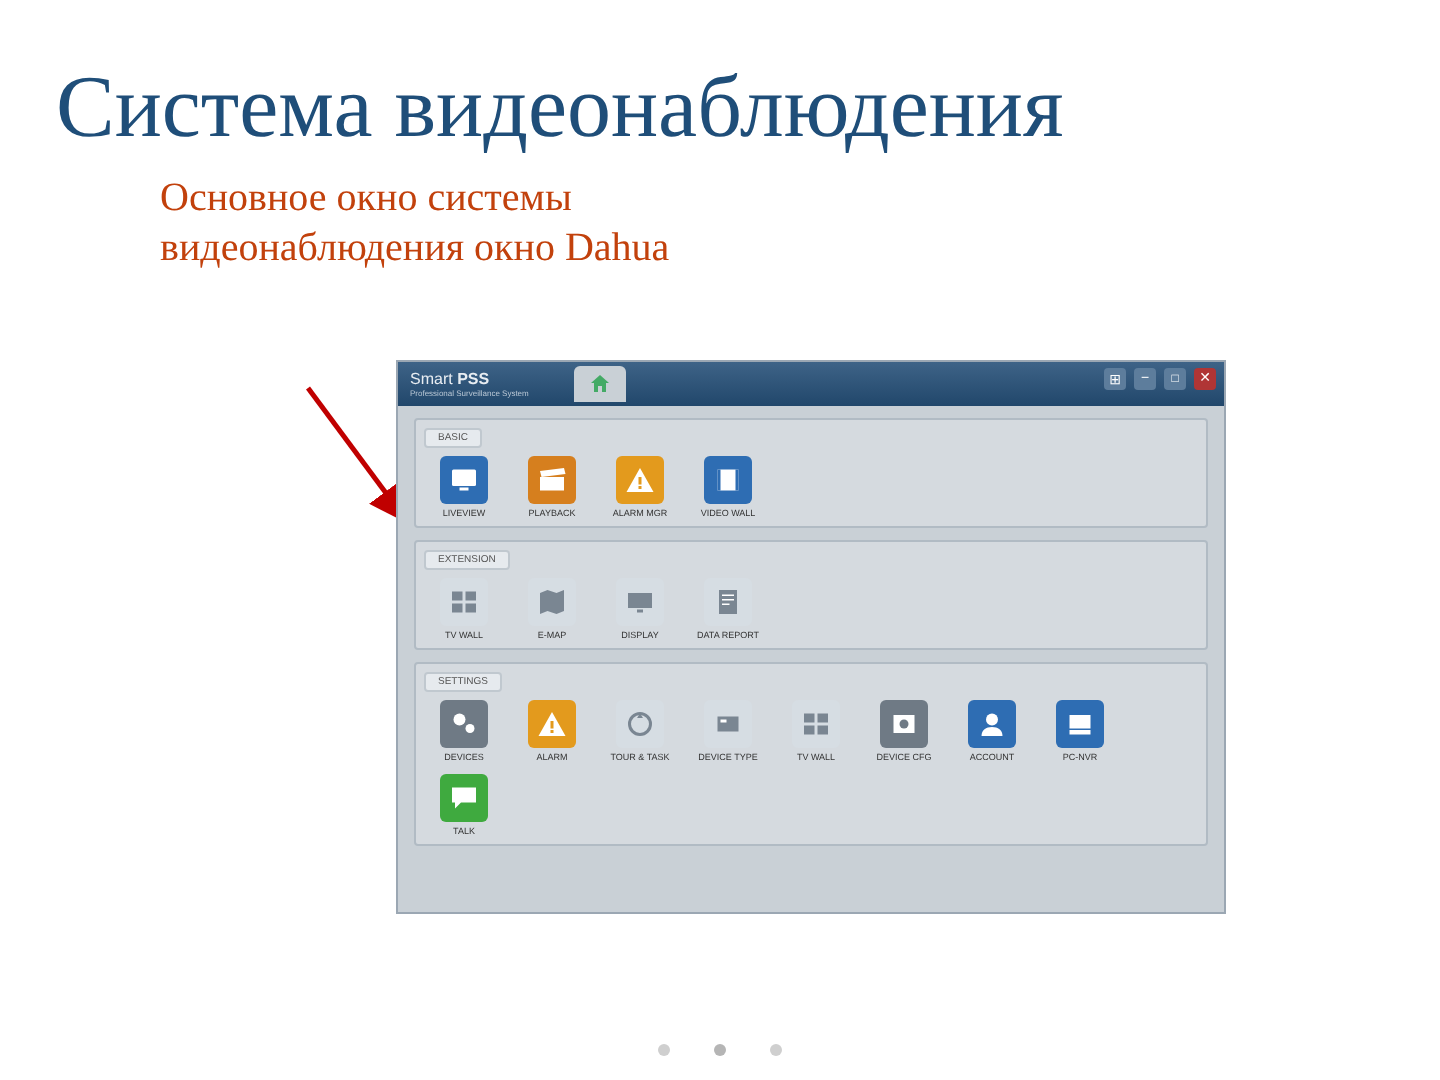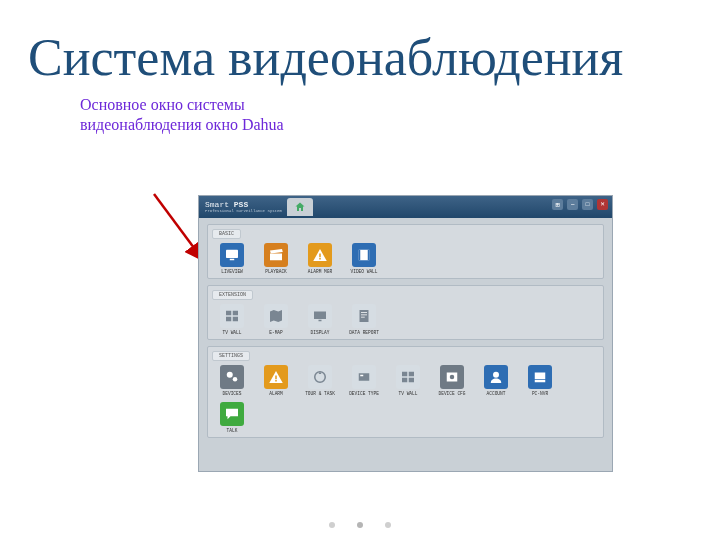--- a/index.html
+++ b/index.html
@@ -1,22 +1,22 @@
 <!DOCTYPE html>
 <html><head>
 <meta charset="utf-8">
 <style>
   html,body{margin:0;padding:0;background:#fff;font-family:"Times New Roman",serif;width:720px;height:540px;overflow:hidden;}
   .slide{width:720px;height:540px;position:relative;}
-  h1.title{margin:0;padding:28px 0 0 28px;font-weight:normal;font-size:52px;color:#1f4e79;}
-  .caption{margin:8px 0 0 80px;font-size:16px;color:#6d28d9;line-height:1.25;}
+  h1.title{margin:0;padding:28px 0 0 28px;font-weight:normal;font-size:44px;color:#1f4e79;}
+  .caption{margin:8px 0 0 80px;font-size:20px;color:#c2410c;line-height:1.25;}
   .arrow{position:absolute;left:150px;top:190px;width:60px;height:75px;pointer-events:none;}
 
   
-  .app{position:absolute;left:198px;top:195px;width:413px;height:275px;background:#c9d0d6;border:1px solid #9ba7b3;font-family:Liberation Mono, monospace;font-size:5px;color:#333;}
+  .app{position:absolute;left:198px;top:180px;width:413px;height:275px;background:#c9d0d6;border:1px solid #9ba7b3;font-family:Liberation Sans, sans-serif;font-size:5px;color:#333;}
   .app-header{height:22px;background:linear-gradient(#3e6387,#21476b);position:relative;}
   .logo{position:absolute;left:6px;top:4px;font-size:8px;color:#e8edf2;}
   .logo b{font-weight:bold;}
   .logo-sub{position:absolute;left:6px;top:13px;font-size:4px;color:#b9c7d5;}
   .home-tab{position:absolute;left:88px;top:2px;width:26px;height:18px;background:#c9d0d6;border-radius:3px 3px 0 0;display:flex;align-items:center;justify-content:center;}
   .home-tab svg{width:12px;height:12px;}
   .hdr-right{position:absolute;right:4px;top:3px;display:flex;gap:4px;}
   .hdr-btn{width:11px;height:11px;background:#5d7d9c;border-radius:2px;display:flex;align-items:center;justify-content:center;}
   .hdr-x{width:11px;height:11px;background:#b03535;border-radius:2px;display:flex;align-items:center;justify-content:center;color:#fff;font-size:7px;line-height:1;}
 

